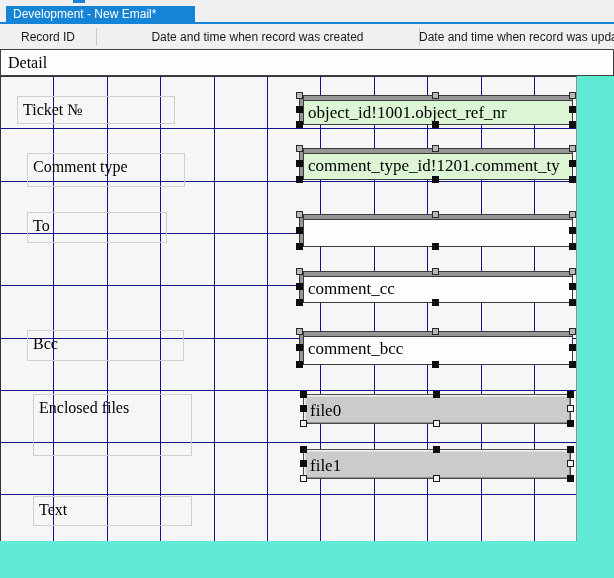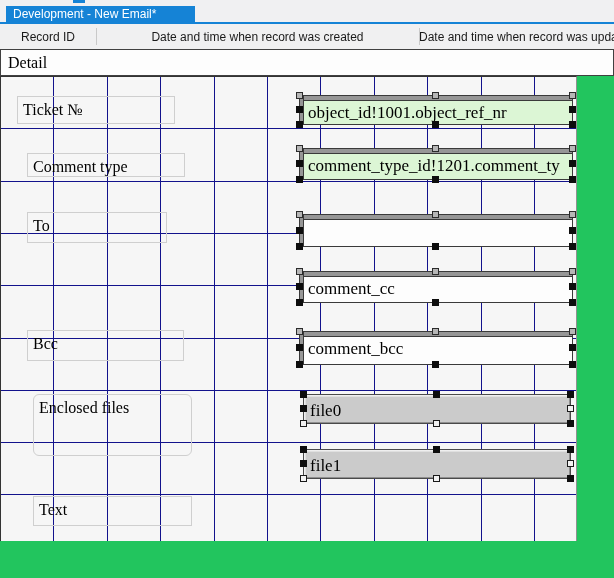--- a/index.html
+++ b/index.html
@@ -1,18 +1,18 @@
 <!DOCTYPE html>
 <html><head>
 <meta charset="utf-8">
 <style>
   html,body{margin:0;padding:0;}
   .screen{
     position:relative;width:614px;height:578px;overflow:hidden;
-    background:#22c55e;
+    background:#5eead4;
     font-family:"Liberation Sans",sans-serif;
   }
   
   .top-strip{position:absolute;left:0;top:0;width:614px;height:6px;background:#f0f0f2;}
   .top-fragment{position:absolute;left:73px;top:0;width:12px;height:3px;background:#1583d6;}
   .tabbar{position:absolute;left:0;top:6px;width:614px;height:16px;background:#f0f0f2;}
   .tab{
     position:absolute;left:6px;top:0;width:189px;height:16px;
     background:#1583d6;color:#ffffff;font-size:12px;line-height:16px;
     padding-left:7px;box-sizing:border-box;white-space:nowrap;
@@ -46,25 +46,25 @@
       repeating-linear-gradient(180deg, transparent 0 51.3px, #12128c 51.3px 52.3px);
     border-left:1px solid #333;border-right:1px solid #909090;border-top:1px solid #333;
   }
   
   .flabel{
     position:absolute;box-sizing:border-box;border:1px solid #cfcfcf;
     font-family:"Liberation Serif","DejaVu Serif",serif;font-size:16px;color:#000;
     padding:4px 0 4px 5px;white-space:nowrap;overflow:hidden;
   }
   .lb1{left:17px;top:96px;width:158px;height:28px;}
-  .lb2{left:27px;top:153px;width:158px;height:24px;}
+  .lb2{left:27px;top:153px;width:158px;height:34px;}
   .lb3{left:27px;top:212px;width:140px;height:31px;}
   .lb4{left:27px;top:272px;width:157px;height:33px;}
   .lb5{left:27px;top:330px;width:157px;height:31px;}
-  .lb6{left:33px;top:394px;width:159px;height:62px;border-radius:6px;}
+  .lb6{left:33px;top:394px;width:159px;height:62px;}
   .lb8{left:33px;top:496px;width:159px;height:30px;}
   
   .field{position:absolute;box-sizing:border-box;border:1px solid #3a3a3a;}
   .field.green{background:#dcf6d5;}
   .field.white{background:#fdfdfd;}
   .field.gray{
     background:#cbcbcb;border:1px solid #4a4a4a;
     box-shadow:inset 1px 1px 0 #efefef, inset 2px 2px 0 #e0e0e0, inset -1px -1px 0 #8f8f8f;
   }
   .fd1{left:299px;top:95px;width:274px;height:30px;}

